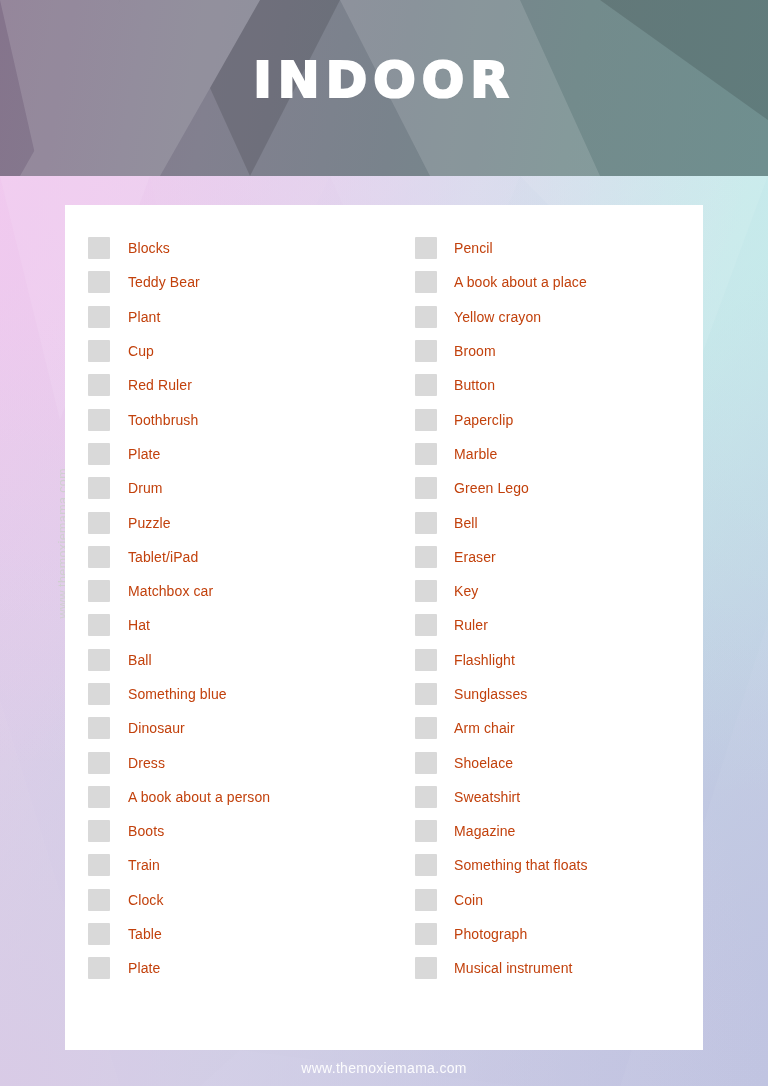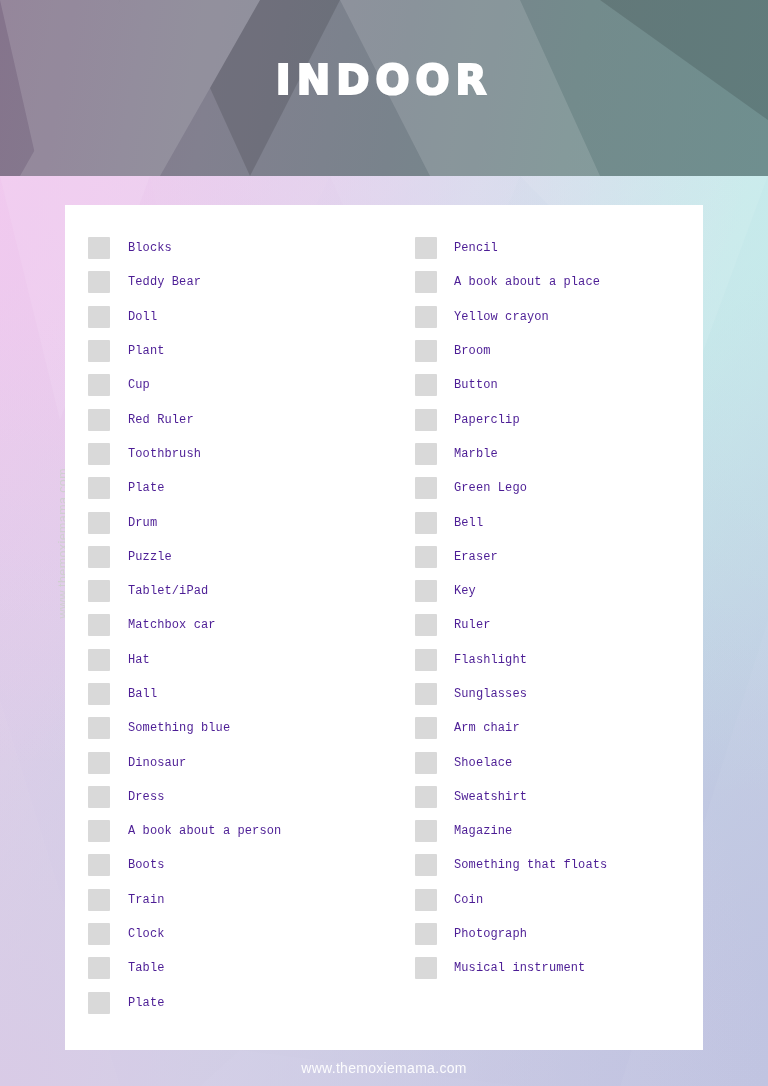--- a/index.html
+++ b/index.html
@@ -36,21 +36,21 @@
     color:#ffffff;
     font-family:"DejaVu Sans", sans-serif;
     font-weight:bold;
     text-transform:uppercase;
     line-height:1.0;
     white-space:nowrap;
     letter-spacing:6px;
     text-shadow:0 0 1px rgba(255,255,255,.85), 0 1px 2px rgba(0,0,0,.10);
     -webkit-text-stroke:2.2px #ffffff;
   }
-  #title-1 { font-size:40px; margin-bottom:16px; }
+  #title-1 { font-size:50px; margin-bottom:16px; }
   #title-2 { font-size:58px; letter-spacing:5px; }
 
   
   #card {
     position:absolute;
     left:65px; top:205px;
     width:638px; height:845px;
     background:#ffffff;
     display:flex;
     padding:26px 0 0 0;
@@ -67,23 +67,23 @@
     height:34.3px;
   }
   .checkbox {
     flex:0 0 auto;
     width:22px; height:22px;
     background:#d9d9d9;
     border-radius:1px;
   }
   .label {
     margin-left:18px;
-    font-size:12px;
-    color:#4c1d95;
-    font-family:Liberation Mono, monospace;
+    font-size:14px;
+    color:#c2410c;
+    font-family:Liberation Sans, sans-serif;
     white-space:nowrap;
     letter-spacing:0.1px;
   }
   .column.right .label { margin-left:17px; }
 
   
   #watermark {
     position:absolute;
     left:56px; top:468px;
     font-size:12.5px;
@@ -142,24 +142,20 @@
         <div class="row">
           <span class="checkbox"></span>
           <span class="label">Blocks</span>
         </div>
         <div class="row">
           <span class="checkbox"></span>
           <span class="label">Teddy Bear</span>
         </div>
         <div class="row">
           <span class="checkbox"></span>
-          <span class="label">Doll</span>
-        </div>
-        <div class="row">
-          <span class="checkbox"></span>
           <span class="label">Plant</span>
         </div>
         <div class="row">
           <span class="checkbox"></span>
           <span class="label">Cup</span>
         </div>
         <div class="row">
           <span class="checkbox"></span>
           <span class="label">Red Ruler</span>
         </div>

